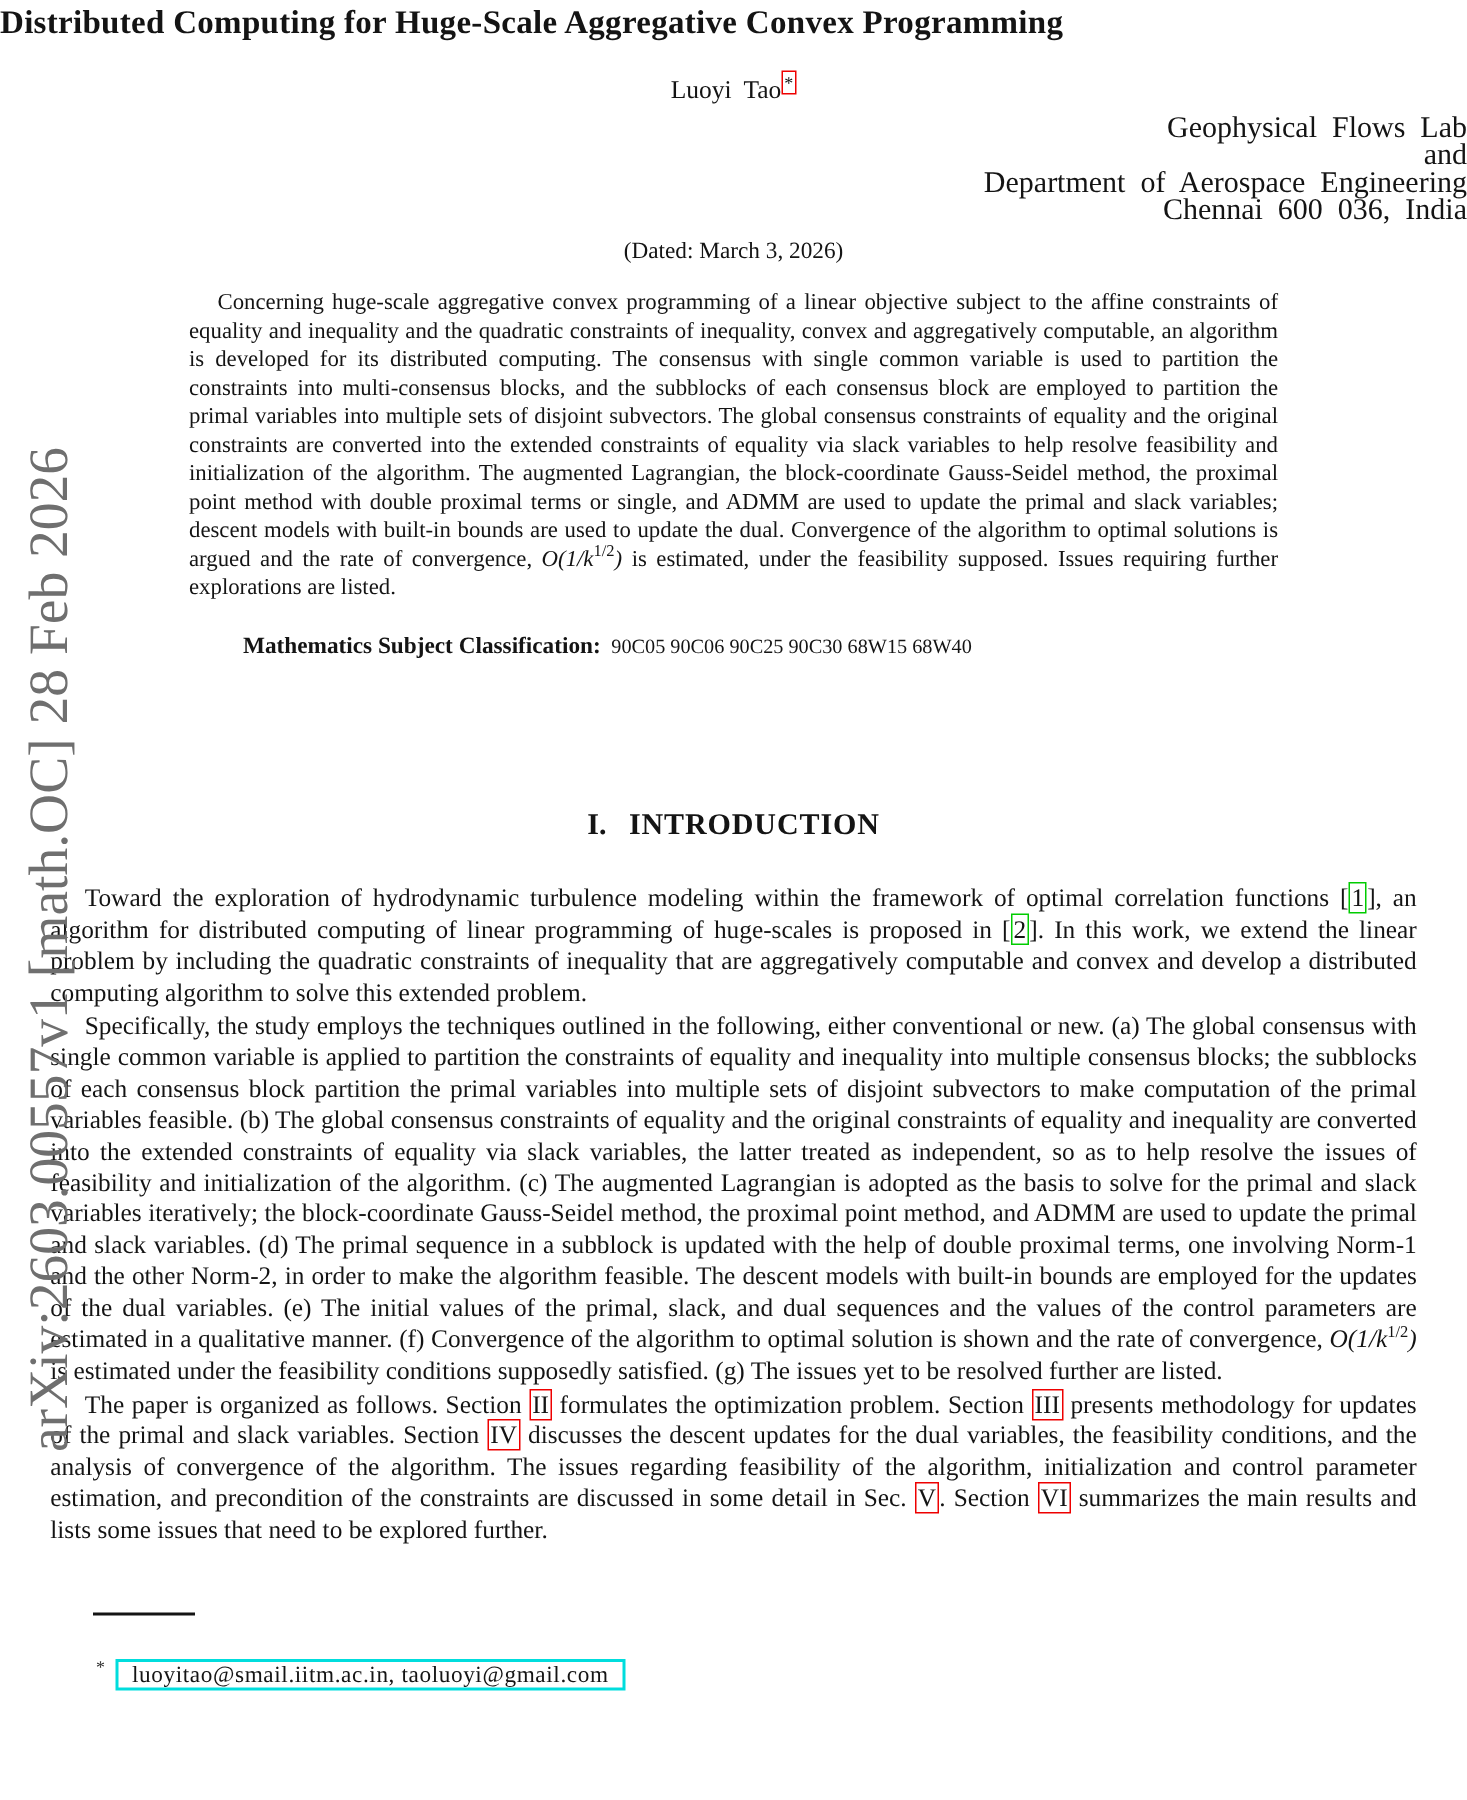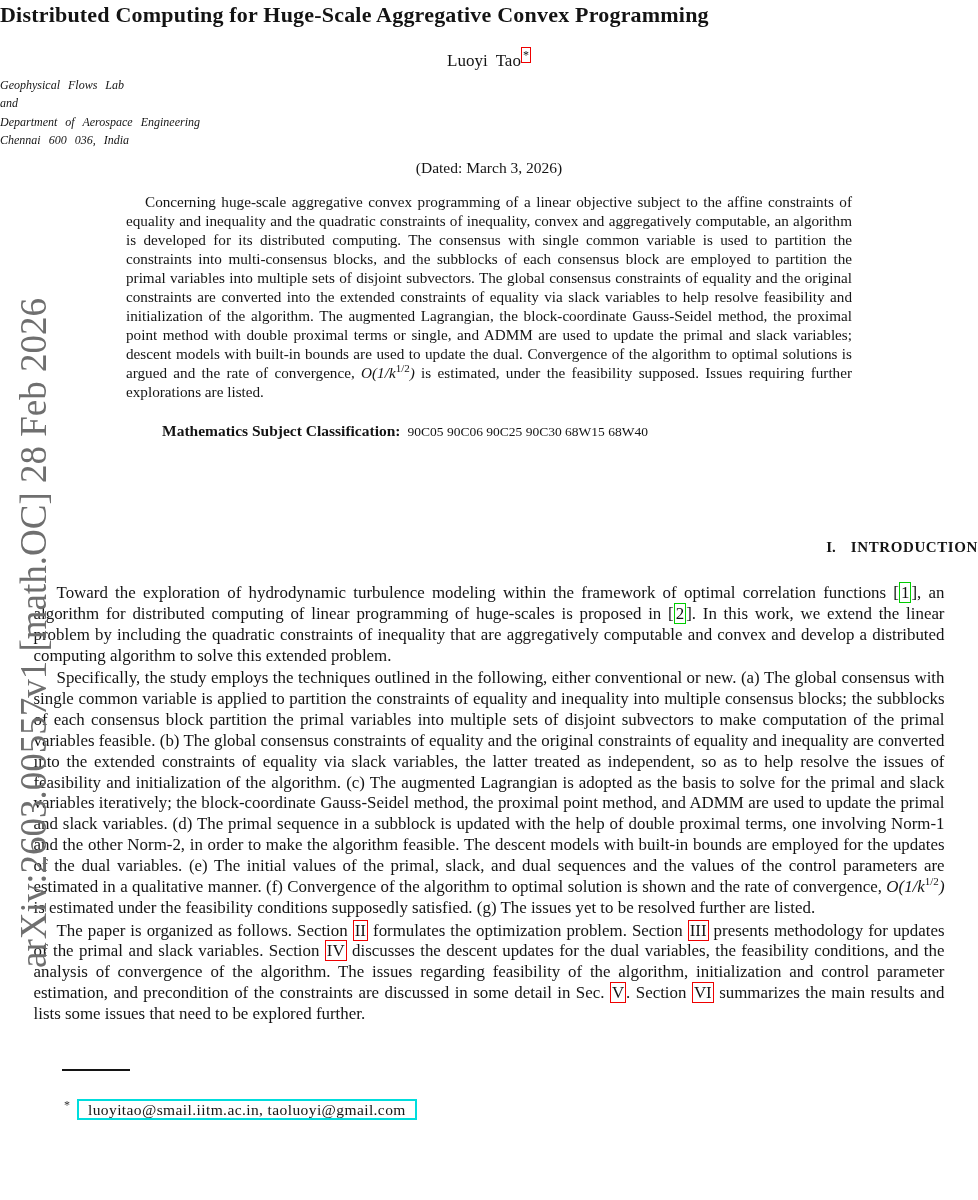--- a/index.html
+++ b/index.html
@@ -35,39 +35,39 @@
   .author-mark {
     border: 1.5px solid var(--c-reference_box, #ee0000);
     padding: 0 1px;
     font-size: 12px;
     vertical-align: super;
     text-decoration: none;
     color: inherit;
     word-spacing: 0;
   }
 
-  .affiliation { text-align: left; font-style: italic; font-size: 12px; line-height: 18.6px; margin-top: 5px; word-spacing: 5px; }
+  .affiliation { text-align: right; font-size: 20px; line-height: 18.6px; margin-top: 5px; word-spacing: 5px; }
   .dated { text-align: center; font-size: 15.5px; margin-top: 9px; }
 
   .abstract {
     width: 726px;
     margin: 15px auto 0 auto;
     text-align: justify;
     font-size: 15.2px;
     line-height: 19px;
   }
   .abstract p { margin: 0; text-indent: 19px; }
 
   .msc { margin: 21px 0 0 162px; font-size: 15.5px; }
   .msc-label { font-weight: bold; }
   .msc-codes { font-family: Liberation Serif, serif; font-size: 13.5px; margin-left: 7px; }
 
   .section-heading {
-    text-align: right;
-    font-size: 15px;
+    text-align: center;
+    font-size: 20px;
     font-weight: bold;
     margin: 99px 0 0 0;
   }
   .section-heading .ttl { margin-left: 15px; letter-spacing: 0.6px; }
 
   .body-text {
     width: 911px;
     margin: 27px auto 16px auto;
     text-align: justify;
     font-size: 16.9px;

